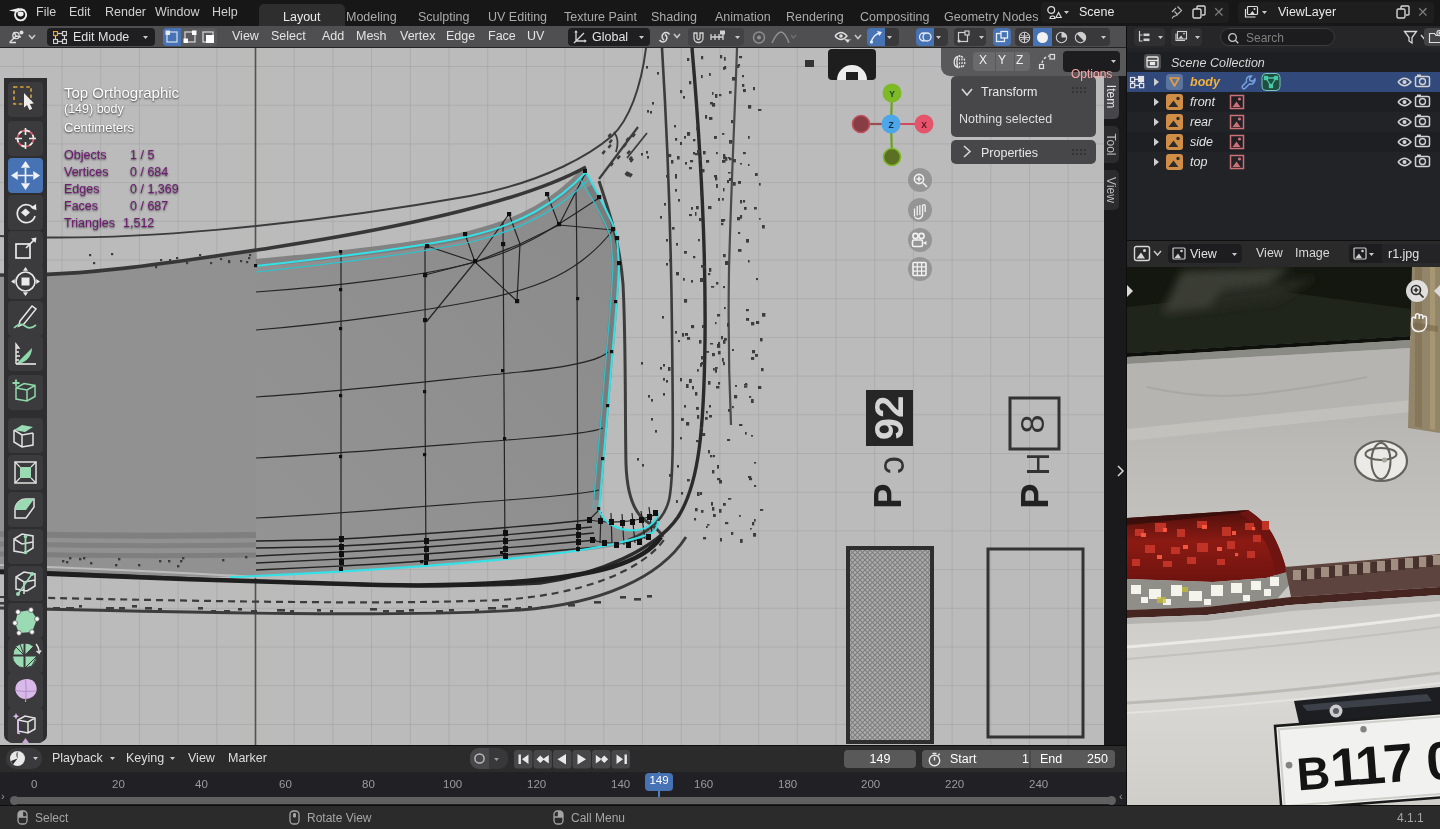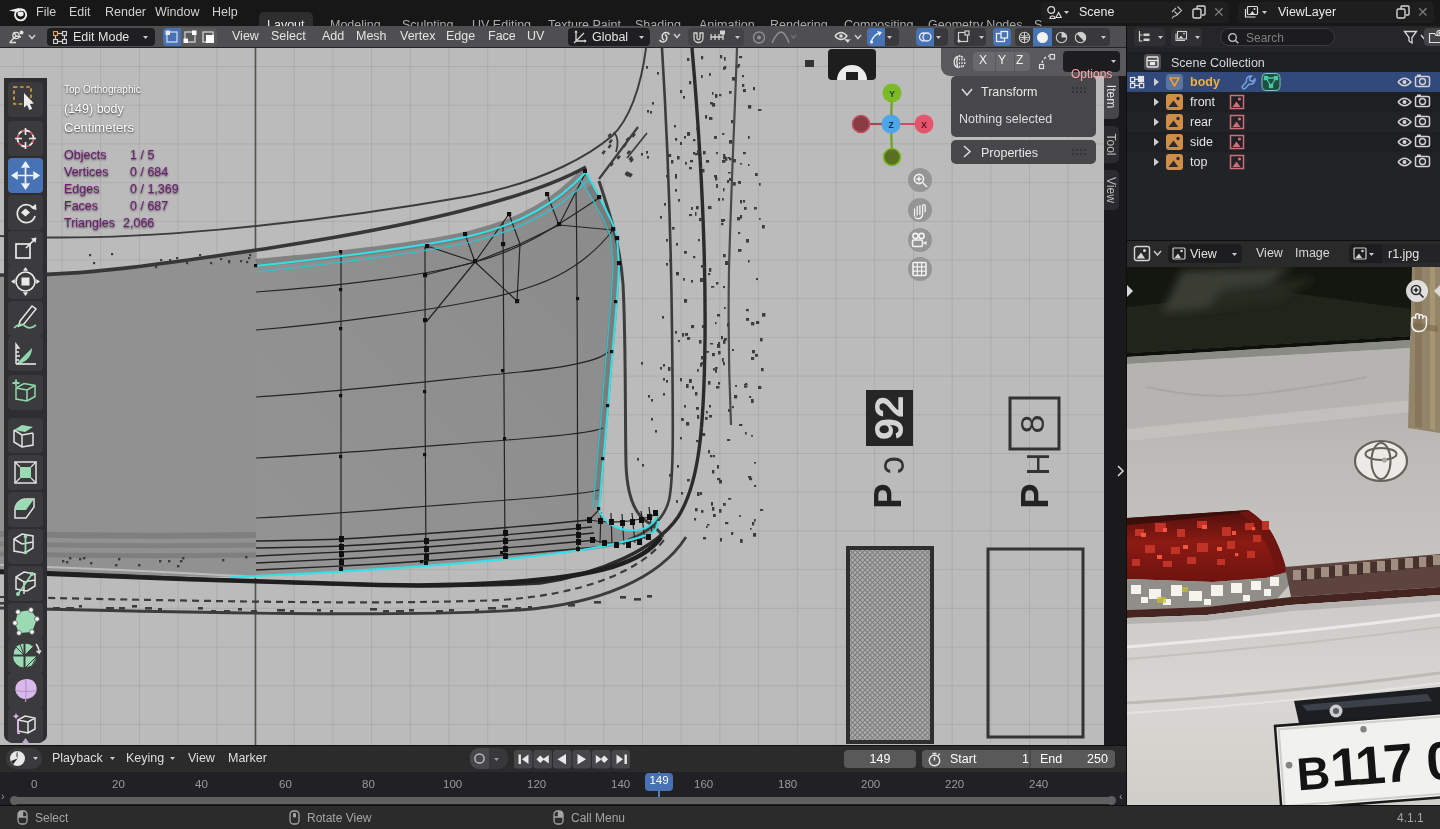--- a/index.html
+++ b/index.html
@@ -2,31 +2,31 @@
 <html><head>
 <meta charset="utf-8">
 <style>
   html,body{margin:0;padding:0;background:#101010;width:1440px;height:829px;overflow:hidden;}
   *{box-sizing:border-box;font-family:"Liberation Sans",sans-serif;}
   .abs{position:absolute;}
   #page{position:relative;width:1440px;height:829px;background:#101010;}
   
   #topbar{left:0;top:0;width:1440px;height:26px;background:#171717;color:#d0d0d0;font-size:12.5px;}
   #topbar .menu{position:absolute;top:5px;}
-  .tab{position:absolute;top:12px;height:25px;line-height:26px;padding:0 8px;color:#ababab;font-size:12.5px;}
+  .tab{position:absolute;top:4px;height:25px;line-height:26px;padding:0 24px;color:#ababab;font-size:12.5px;}
   .tab.active{background:#2e2e2e;color:#ececec;border-radius:5px 5px 0 0;}
   
   #vhead{left:0;top:26px;width:1126px;height:22px;background:#4f4f51;color:#e3e3e3;font-size:12.5px;}
   #vhead .menu{position:absolute;top:3px;}
   .fld{position:absolute;background:#1f1f21;border-radius:4px;color:#e3e3e3;}
   .caret{display:inline-block;transform:scaleY(.6);font-size:10px;color:#c9c9c9;}
   
   #ohead{left:1127px;top:26px;width:313px;height:22px;background:#262628;overflow:hidden;}
   
-  #outliner{left:1127px;top:48px;width:313px;height:192px;background:#be185d;overflow:hidden;color:#cfcfcf;font-size:12.5px;}
+  #outliner{left:1127px;top:48px;width:313px;height:192px;background:#be185d;overflow:hidden;color:#cfcfcf;font-size:12.5px;font-style:italic;}
   
   #ihead{left:1127px;top:241px;width:313px;height:26px;background:#2a2a2b;color:#d8d8d8;font-size:12.5px;}
   
   #iview{left:1127px;top:267px;width:313px;height:538px;background:#11130f;overflow:hidden;}
   
   #vport{left:0;top:48px;width:1126px;height:698px;background:#bbbbbb;overflow:hidden;}
   
   #tl{left:0;top:746px;width:1126px;height:59px;background:#212125;}
   #tlhead{position:absolute;left:0;top:0;width:1126px;height:26px;background:#2b2b2c;color:#dedede;font-size:12.5px;}
   
@@ -1386,29 +1386,29 @@
           <rect x="1.5" y="11.5" width="4" height="4" fill="none" stroke="#e0e0e0" stroke-width="1.2"></rect>
           <rect x="12" y="1.5" width="4.5" height="4.5" fill="none" stroke="#e0e0e0" stroke-width="1.2"></rect>
           <path d="M4,10 a9,9 0 0 1 7,-7" fill="none" stroke="#e0e0e0" stroke-width="1.3" stroke-dasharray="2.6 2"></path>
         </svg>
       <div class="fld" style="left:122px;top:3px;width:57px;height:21px;background:#1d1d1f;font-size:12px">
         <span class="abs" style="left:8px;top:16px;color:#fca5a5">Options</span>
         <span class="caret abs" style="right:4px;top:4px">▾</span>
       </div>
     </div>
 
-    <div class="abs" style="left:64px;top:36px;color:#fff;font-size:10px;text-shadow:0 1px 2px rgba(0,0,0,.75)">Top Orthographic</div>
+    <div class="abs" style="left:64px;top:36px;color:#fff;font-size:15px;text-shadow:0 1px 2px rgba(0,0,0,.75)">Top Orthographic</div>
     <div class="abs" style="left:64px;top:54px;color:#fff;font-size:12.5px;text-shadow:0 1px 2px rgba(0,0,0,.75)">(149) body</div>
     <div class="abs" style="left:64px;top:72px;color:#fff;font-size:13px;text-shadow:0 1px 2px rgba(0,0,0,.75)">Centimeters</div>
     <div class="abs" id="stats" style="left:64px;top:99px;color:#701a75;font-size:12.5px;line-height:17px;text-shadow:0 1px 2px rgba(0,0,0,.7)">
       <div><span style="display:inline-block;width:59px">Objects</span><span style="display:inline-block;width:14px;text-align:right">1</span><span>&nbsp;/ 5</span></div>
       <div><span style="display:inline-block;width:59px">Vertices</span><span style="display:inline-block;width:14px;text-align:right">0</span><span>&nbsp;/ 684</span></div>
       <div><span style="display:inline-block;width:59px">Edges</span><span style="display:inline-block;width:14px;text-align:right">0</span><span>&nbsp;/ 1,369</span></div>
       <div><span style="display:inline-block;width:59px">Faces</span><span style="display:inline-block;width:14px;text-align:right">0</span><span>&nbsp;/ 687</span></div>
-      <div><span style="display:inline-block;width:59px">Triangles</span><span style="display:inline-block;width:30px;text-align:right">2,066</span></div>
+      <div><span style="display:inline-block;width:59px">Triangles</span><span style="display:inline-block;width:30px;text-align:right">1,512</span></div>
     </div>
   </div>
 
   <div class="abs" id="tl">
     <div id="tlhead">
       <div class="abs" style="left:6px;top:2px;width:36px;height:21px;background:#3a3a3c;border-radius:10px">
         <svg class="abs" style="left:3px;top:2px" width="17" height="17" viewBox="0 0 17 17">
             <circle cx="8.5" cy="8.5" r="7.5" fill="#e8e8e8"></circle>
             <path d="M8.5,8.5 A 7.5,7.5 0 0 1 8.5,1 Z M8.5,8.5 L4,14.5 A7.5,7.5 0 0 1 2,11 Z" fill="#2b2b2c"></path>
           </svg>

